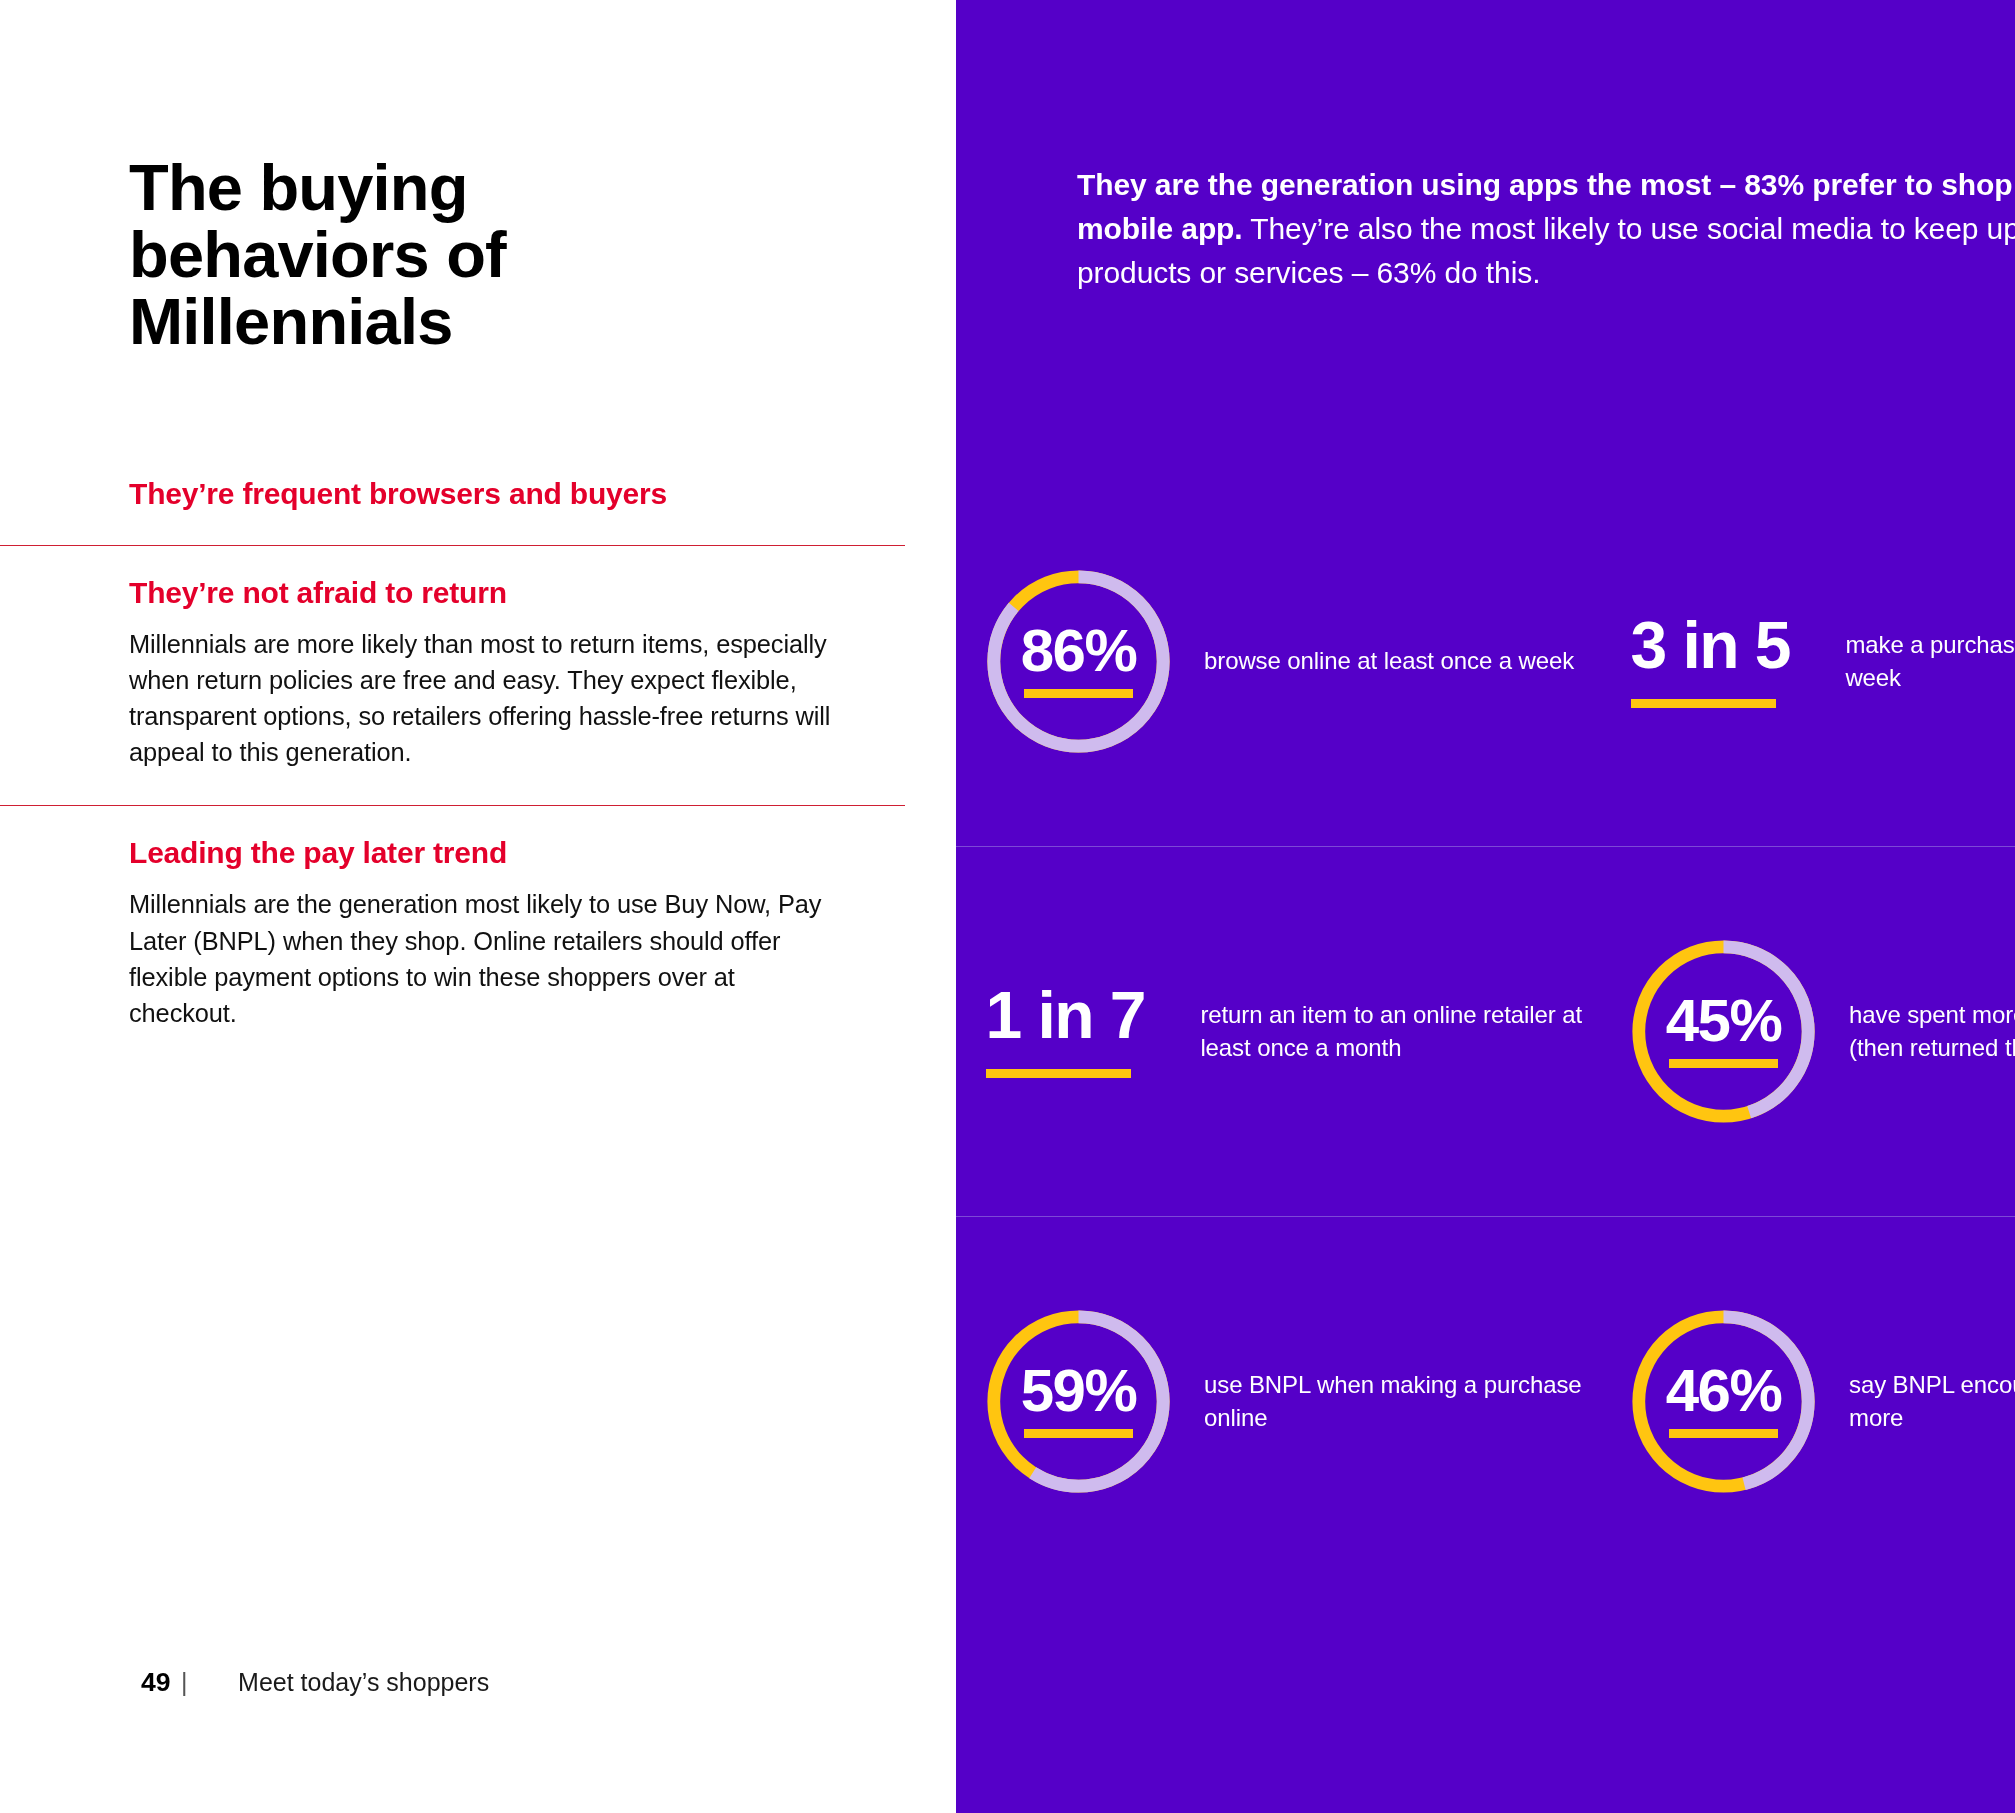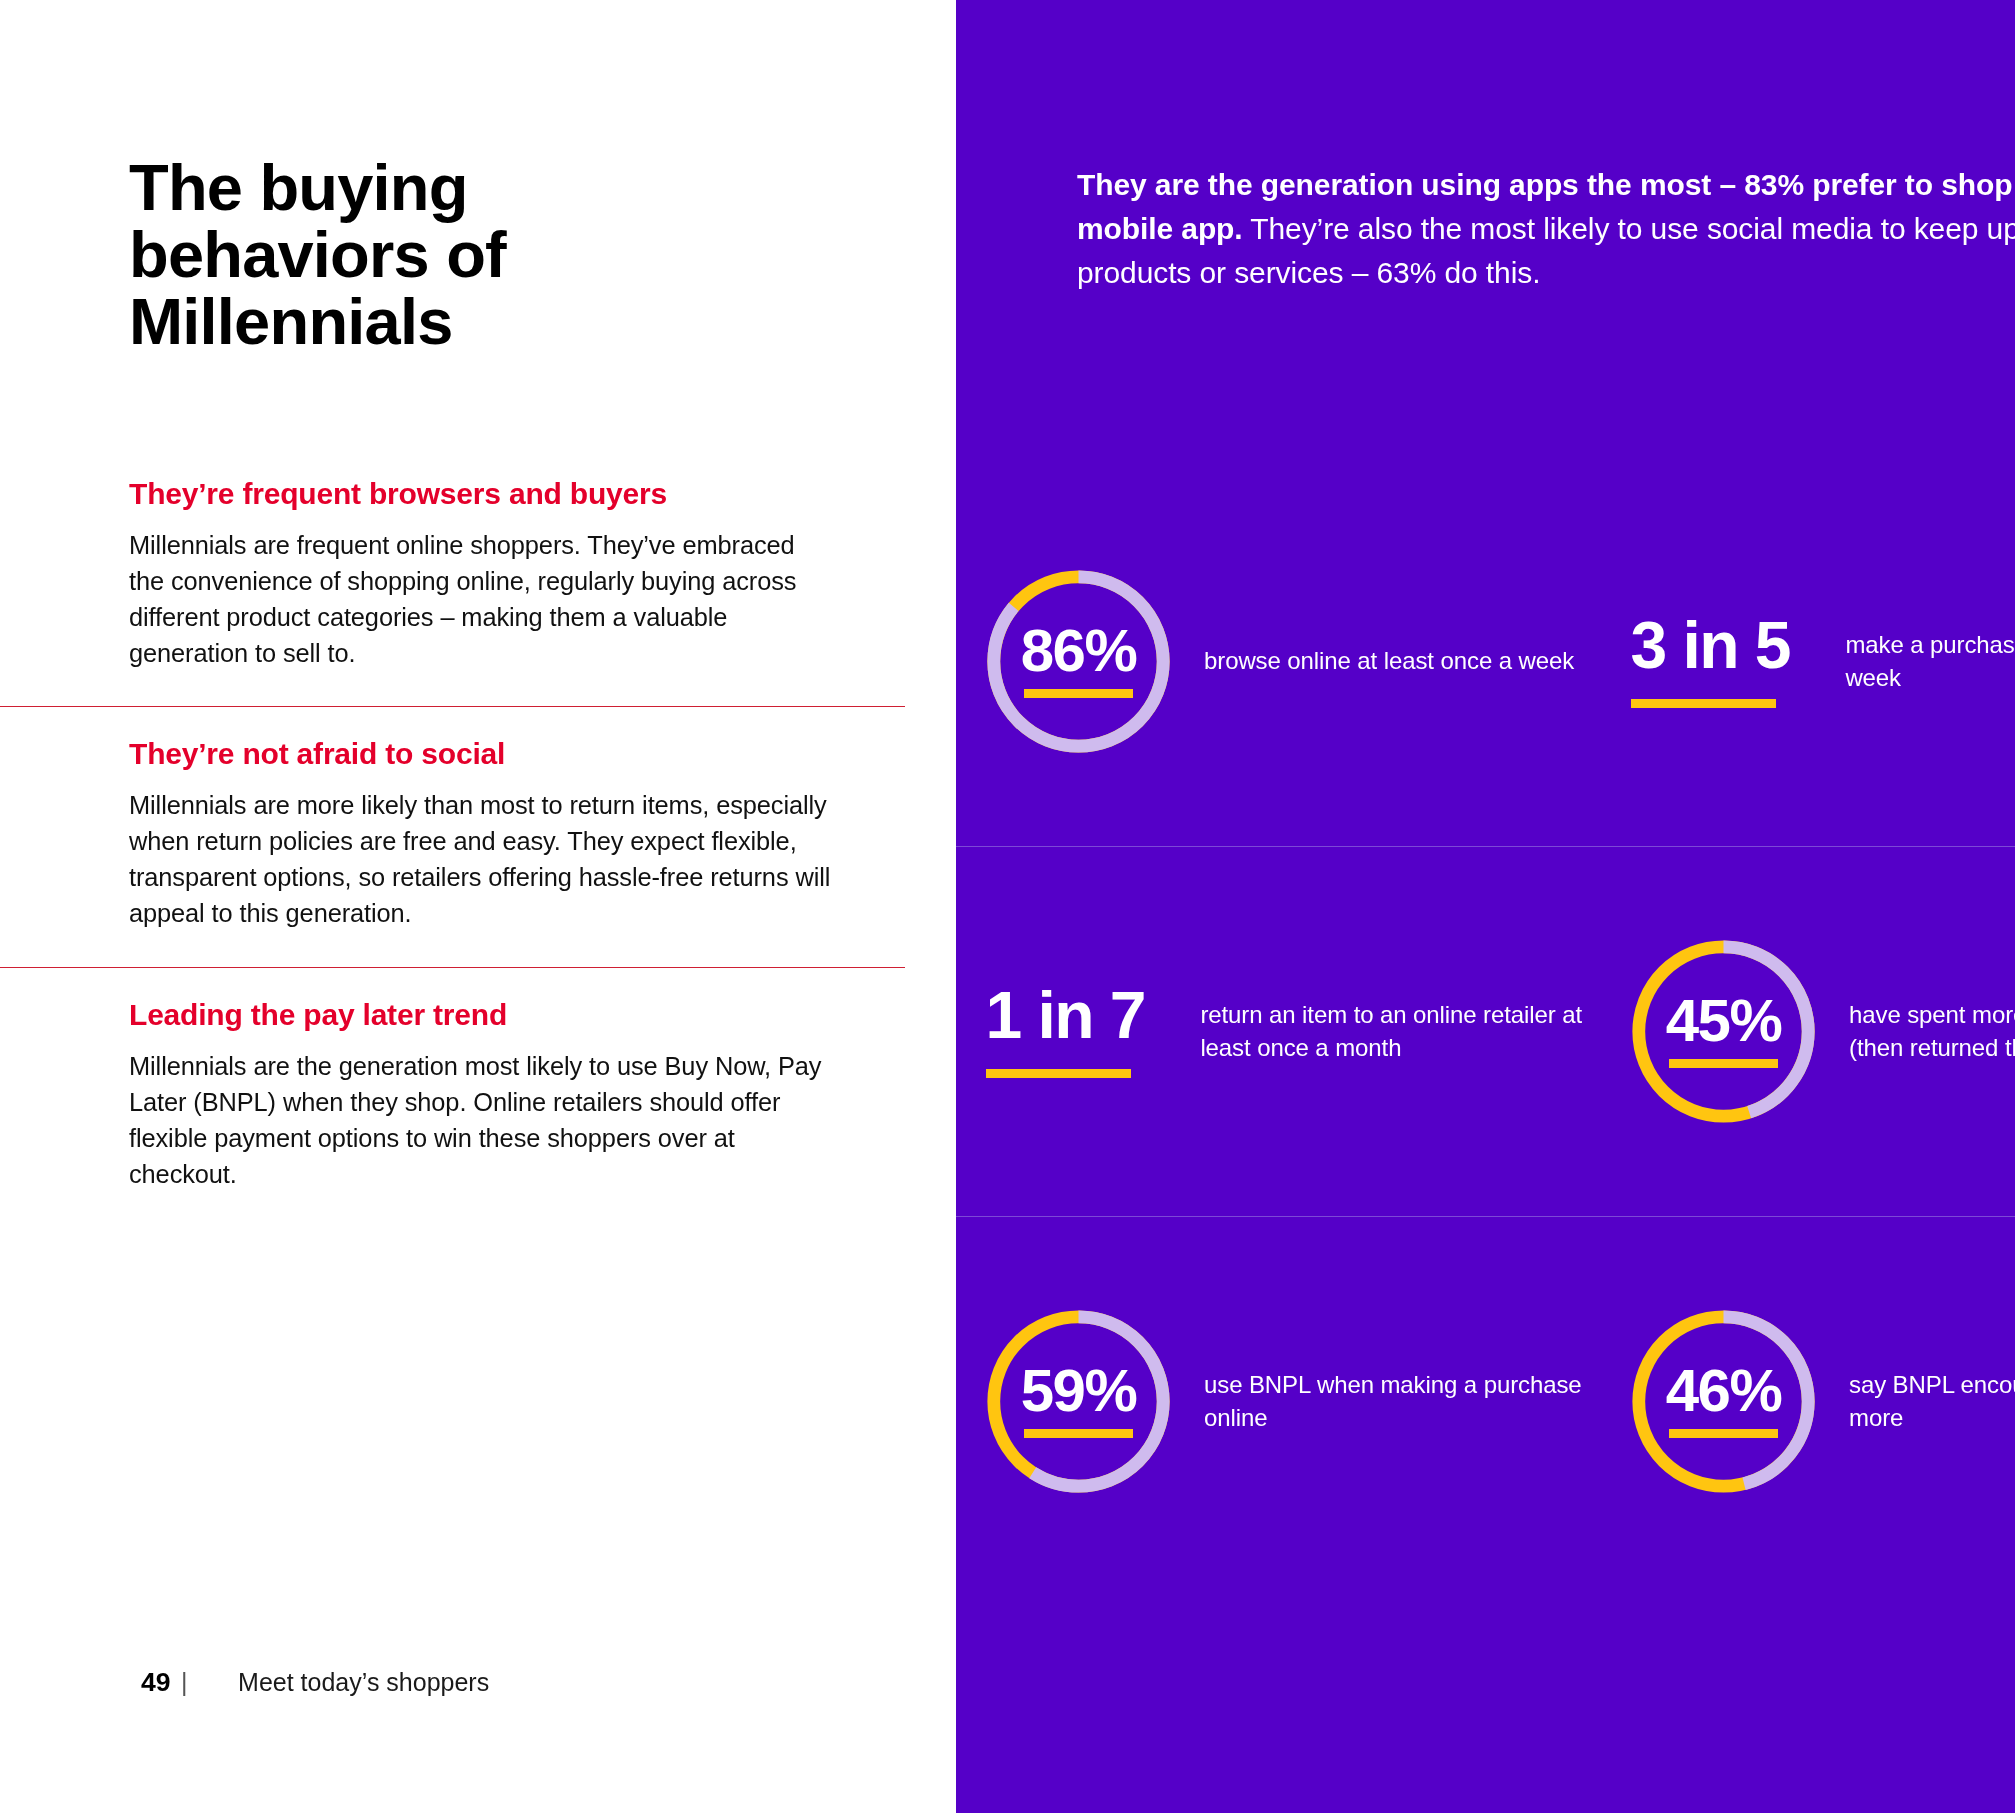--- a/index.html
+++ b/index.html
@@ -111,29 +111,28 @@
 <body>
 
 <div class="page">
 
   <div class="left-col">
 
     <h1 class="page-title">The buying behaviors of Millennials</h1>
 
     <div class="sec">
       <div class="sec-head">They’re frequent browsers and buyers</div>
-      <div class="sec-body">Millennials are frequent online shoppers. They’ve embraced the convenience of shopping online, regularly buying across different product categories – making them a valuable generation to sell to.</div>
     </div>
 
     <div class="sec-rule">
         <div class="rule-inner"></div>
       </div>
 
     <div class="sec">
-      <div class="sec-head">They’re not afraid to social</div>
+      <div class="sec-head">They’re not afraid to return</div>
       <div class="sec-body">Millennials are more likely than most to return items, especially when return policies are free and easy. They expect flexible, transparent options, so retailers offering hassle-free returns will appeal to this generation.</div>
     </div>
 
     <div class="sec-rule">
         <div class="rule-inner"></div>
       </div>
 
     <div class="sec">
       <div class="sec-head">Leading the pay later trend</div>
       <div class="sec-body">Millennials are the generation most likely to use Buy Now, Pay Later (BNPL) when they shop. Online retailers should offer flexible payment options to win these shoppers over at checkout.</div>

